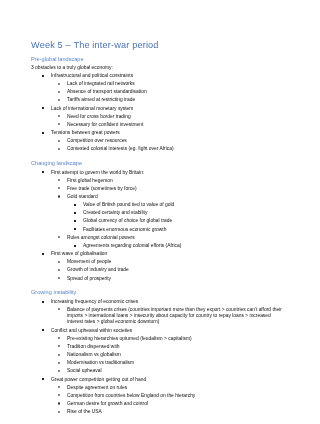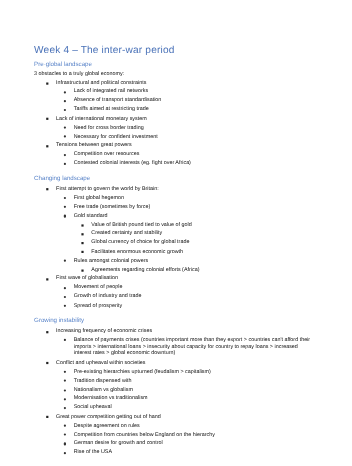--- a/index.html
+++ b/index.html
@@ -68,21 +68,21 @@
     position:absolute;left:43px;top:1.9px;
     width:1.9px;height:1.9px;background:#222;
   }
   .wrapline{white-space:normal;}
   .wrapline .cont{display:block;}
 </style>
 </head>
 <body>
 
 <div class="page">
-  <div class="h1">Week 4 – The inter-war period</div>
+  <div class="h1">Week 5 – The inter-war period</div>
   <div id="sections-root">
       <div>
         <div class="h2">Pre-global landscape</div>
         <div class="plain">3 obstacles to a truly global economy:</div>
         <ul>
           <li class="lv1"><span class="bl"></span><span class="cont">Infrastructural and political constraints</span></li>
           <li class="lv2"><span class="bl"></span><span class="cont">Lack of integrated rail networks</span></li>
           <li class="lv2"><span class="bl"></span><span class="cont">Absence of transport standardisation</span></li>
           <li class="lv2"><span class="bl"></span><span class="cont">Tariffs aimed at restricting trade</span></li>
           <li class="lv1"><span class="bl"></span><span class="cont">Lack of international monetary system</span></li>

